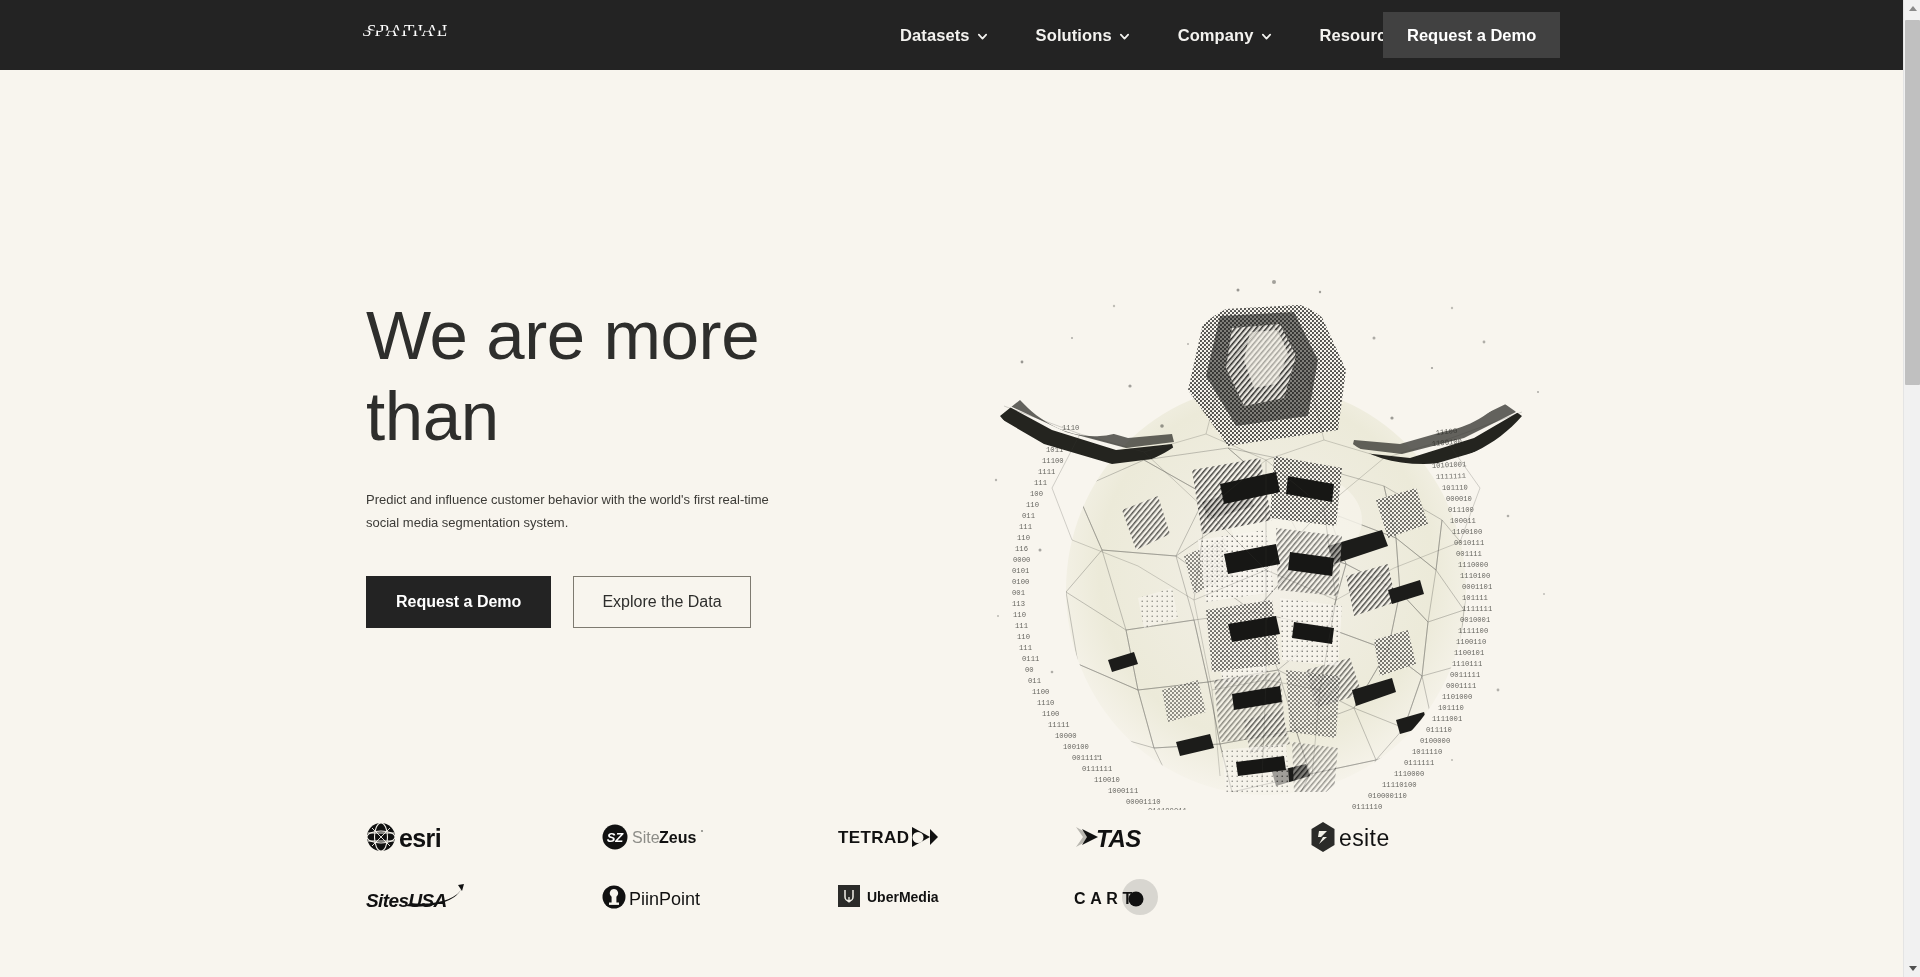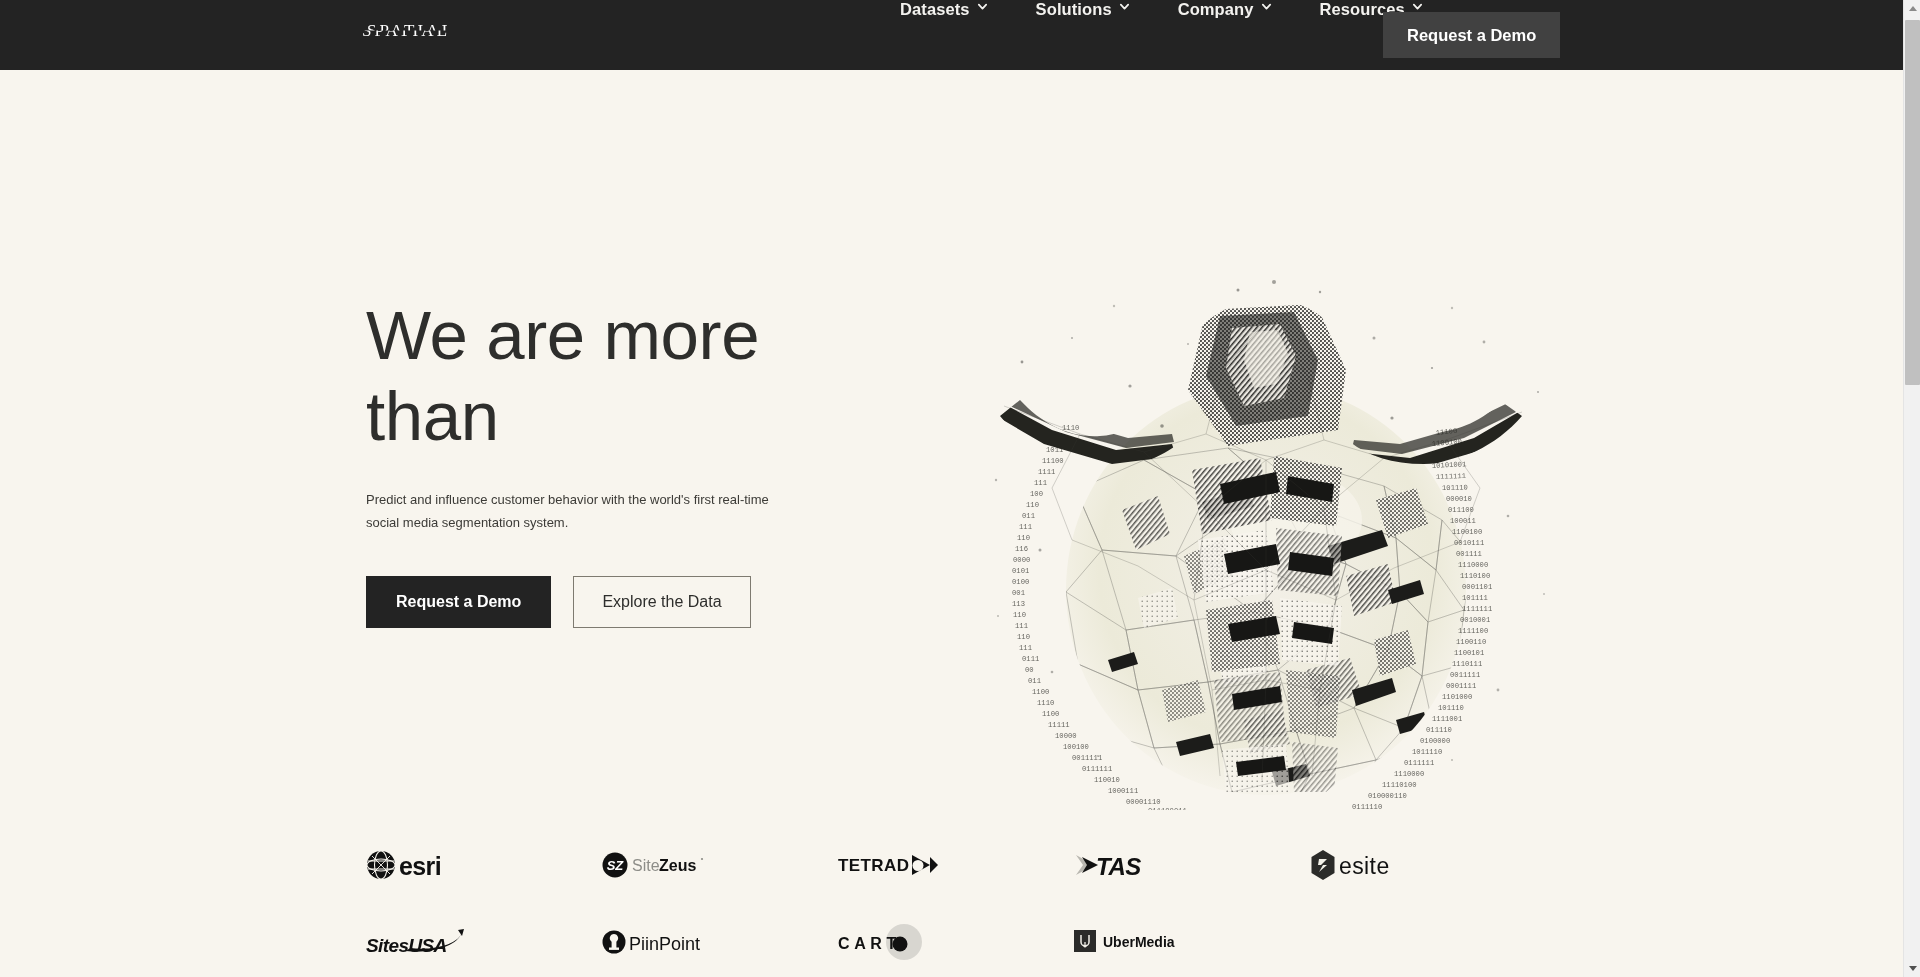--- a/index.html
+++ b/index.html
@@ -84,20 +84,21 @@
     left: 876px;
     top: 0;
     height: 70px;
     display: flex;
     align-items: center;
     gap: 0px;
   }
 
   .nav-item {
     display: flex;
+    align-items: center;
     gap: 7px;
     padding: 0 24px;
     height: 70px;
     color: #f3f2ef;
     font-size: 16.5px;
     font-weight: 600;
     letter-spacing: 0.1px;
     cursor: pointer;
     white-space: nowrap;
   }
@@ -202,26 +203,26 @@
     width: 740px;
     height: 590px;
     pointer-events: none;
   }
   .hero-art svg { display: block; width: 100%; height: 100%; }
 
   
   .logos {
     position: absolute;
     left: 366px;
-    top: 836px;
+    top: 808px;
     width: 1120px;
     display: grid;
     grid-template-columns: repeat(5, 236px);
     grid-template-rows: 58px 58px;
-    row-gap: 19px;
+    row-gap: 2px;
   }
   .logo-cell {
     display: flex;
     align-items: center;
     justify-content: flex-start;
     height: 58px;
   }
   .logo-cell svg { display: block; }
 
   
@@ -686,37 +687,37 @@
             <circle cx="12" cy="15" r="11.5" fill="#111"></circle>
             <path d="M12 7 A4.2 4.2 0 1 1 11.9 7 Z" fill="#f8f5ee"></path>
             <rect x="9.6" y="13" width="4.8" height="9" fill="#f8f5ee"></rect>
             <rect x="7" y="20.5" width="10" height="2.4" fill="#f8f5ee"></rect>
           </g>
           <text x="27" y="23" font-family="'Liberation Sans', sans-serif" font-size="18" font-weight="400" fill="#111">PiinPoint</text>
         </svg>
       </div>
 
       <div class="logo-cell">
-        <svg width="110" height="46" viewBox="0 0 110 46" aria-hidden="true">
-          <g>
-            <circle cx="66" cy="23" r="18" fill="#d8d6d0"></circle>
-            <circle cx="62" cy="25" r="7.5" fill="#111"></circle>
-          </g>
-          <text x="0" y="30" font-family="'Liberation Sans', sans-serif" font-size="16" font-weight="700" fill="#111" letter-spacing="4.6">CART</text>
-        </svg>
-      </div>
-
-      <div class="logo-cell">
         <svg width="116" height="28" viewBox="0 0 116 28" aria-hidden="true">
           <g>
             <rect x="0" y="2" width="22" height="22" fill="#2b2b29"></rect>
             <path d="M7 7 L7 14 A4 4 0 0 0 15 14 L15 7" fill="none" stroke="#f2f0e8" stroke-width="1.5"></path>
             <path d="M11 14 L11 19 M11 19 L9 17 M11 19 L13 17" stroke="#f2f0e8" stroke-width="1.3" fill="none"></path>
           </g>
           <text x="29" y="19" font-family="'Liberation Sans', sans-serif" font-size="14" font-weight="700" fill="#111">UberMedia</text>
+        </svg>
+      </div>
+
+      <div class="logo-cell">
+        <svg width="110" height="46" viewBox="0 0 110 46" aria-hidden="true">
+          <g>
+            <circle cx="66" cy="23" r="18" fill="#d8d6d0"></circle>
+            <circle cx="62" cy="25" r="7.5" fill="#111"></circle>
+          </g>
+          <text x="0" y="30" font-family="'Liberation Sans', sans-serif" font-size="16" font-weight="700" fill="#111" letter-spacing="4.6">CART</text>
         </svg>
       </div>
 
     </section>
 
   </div>
 
   <div class="scrollbar">
     <div class="sb-btn">
       <div class="sb-arrow up"></div>

